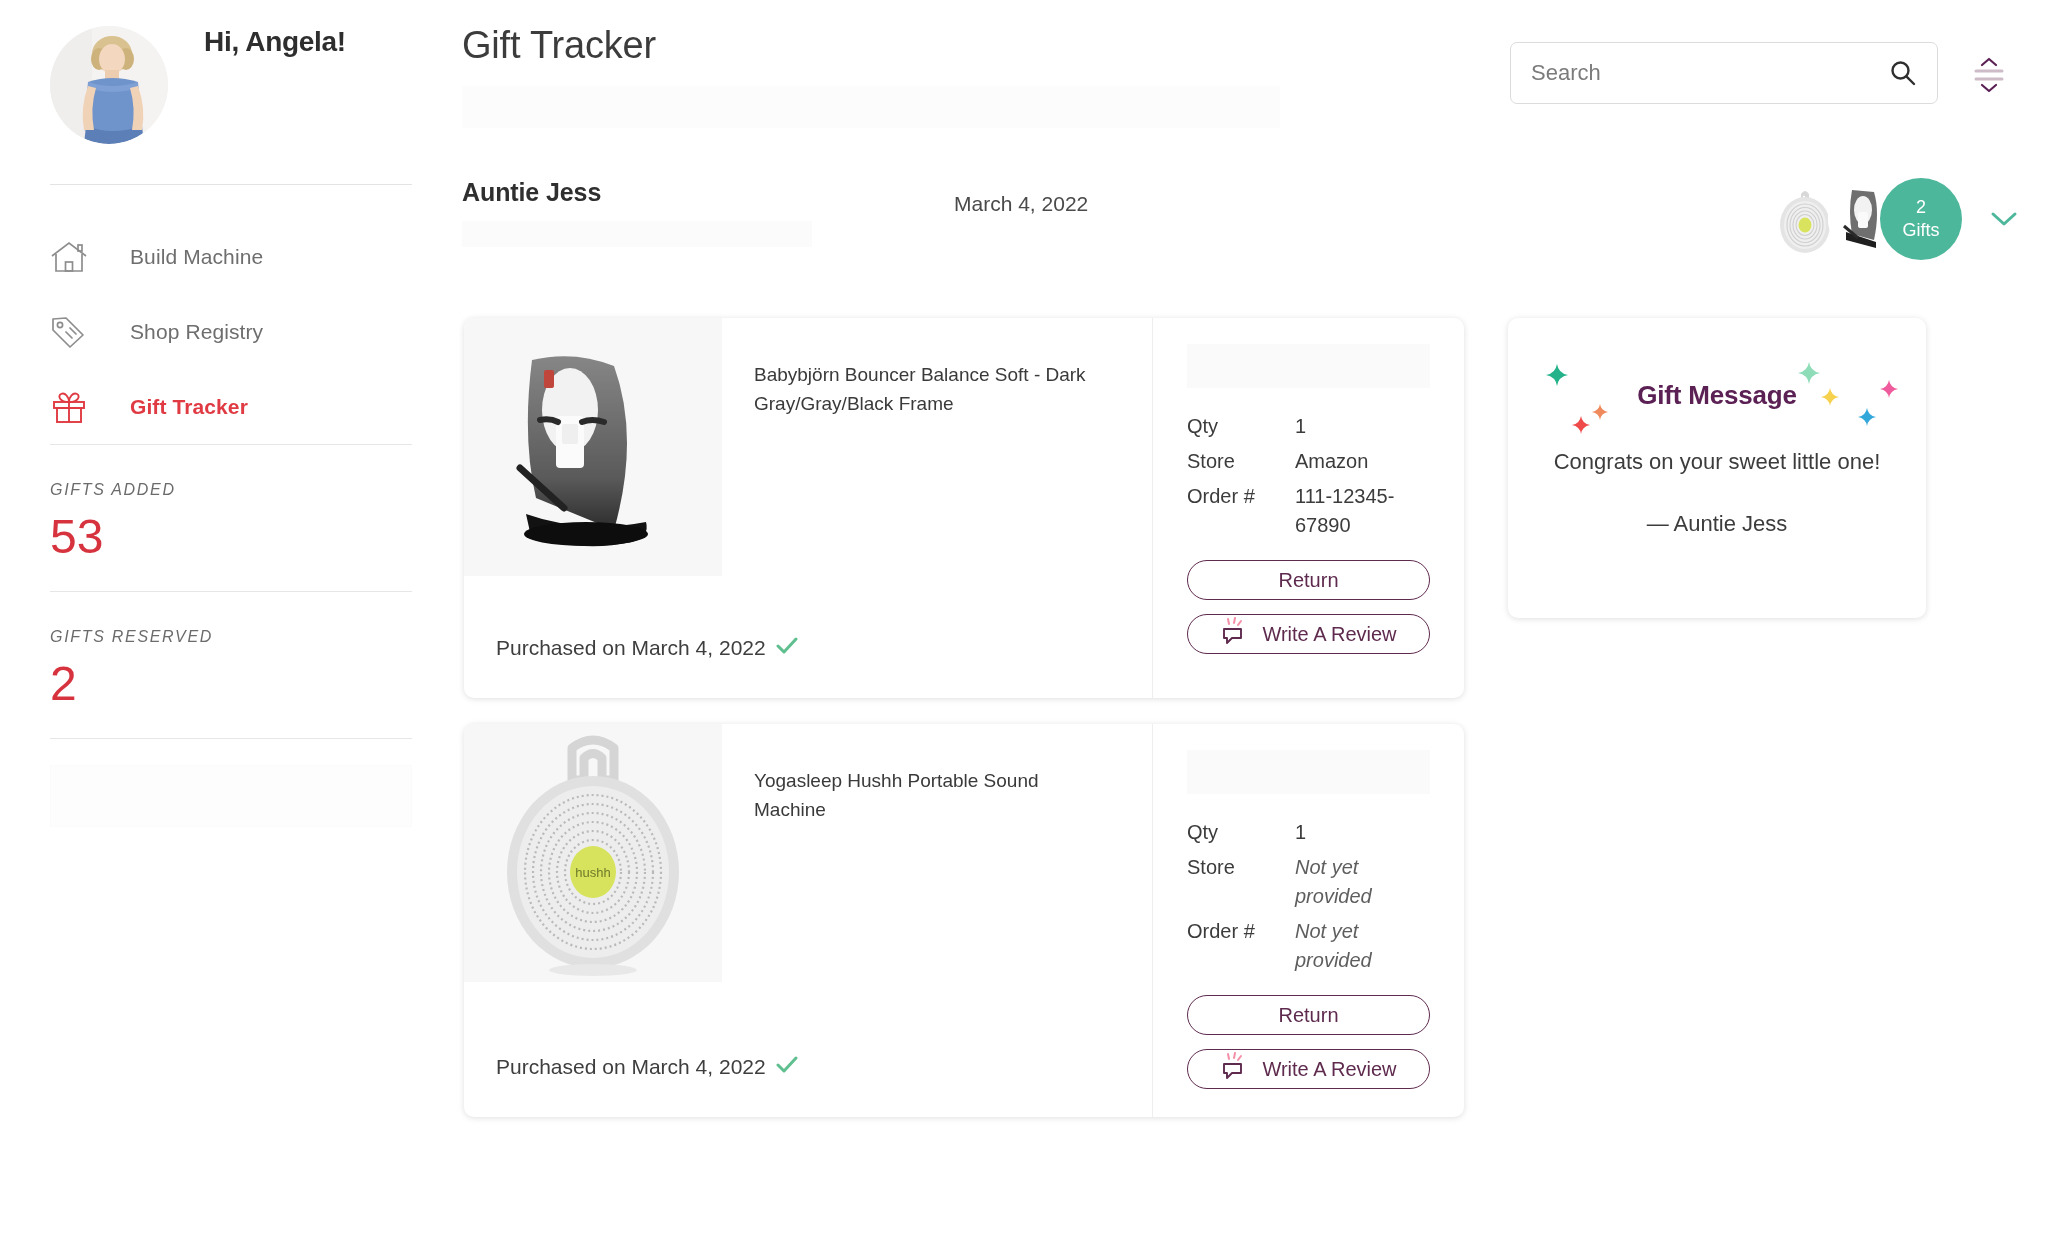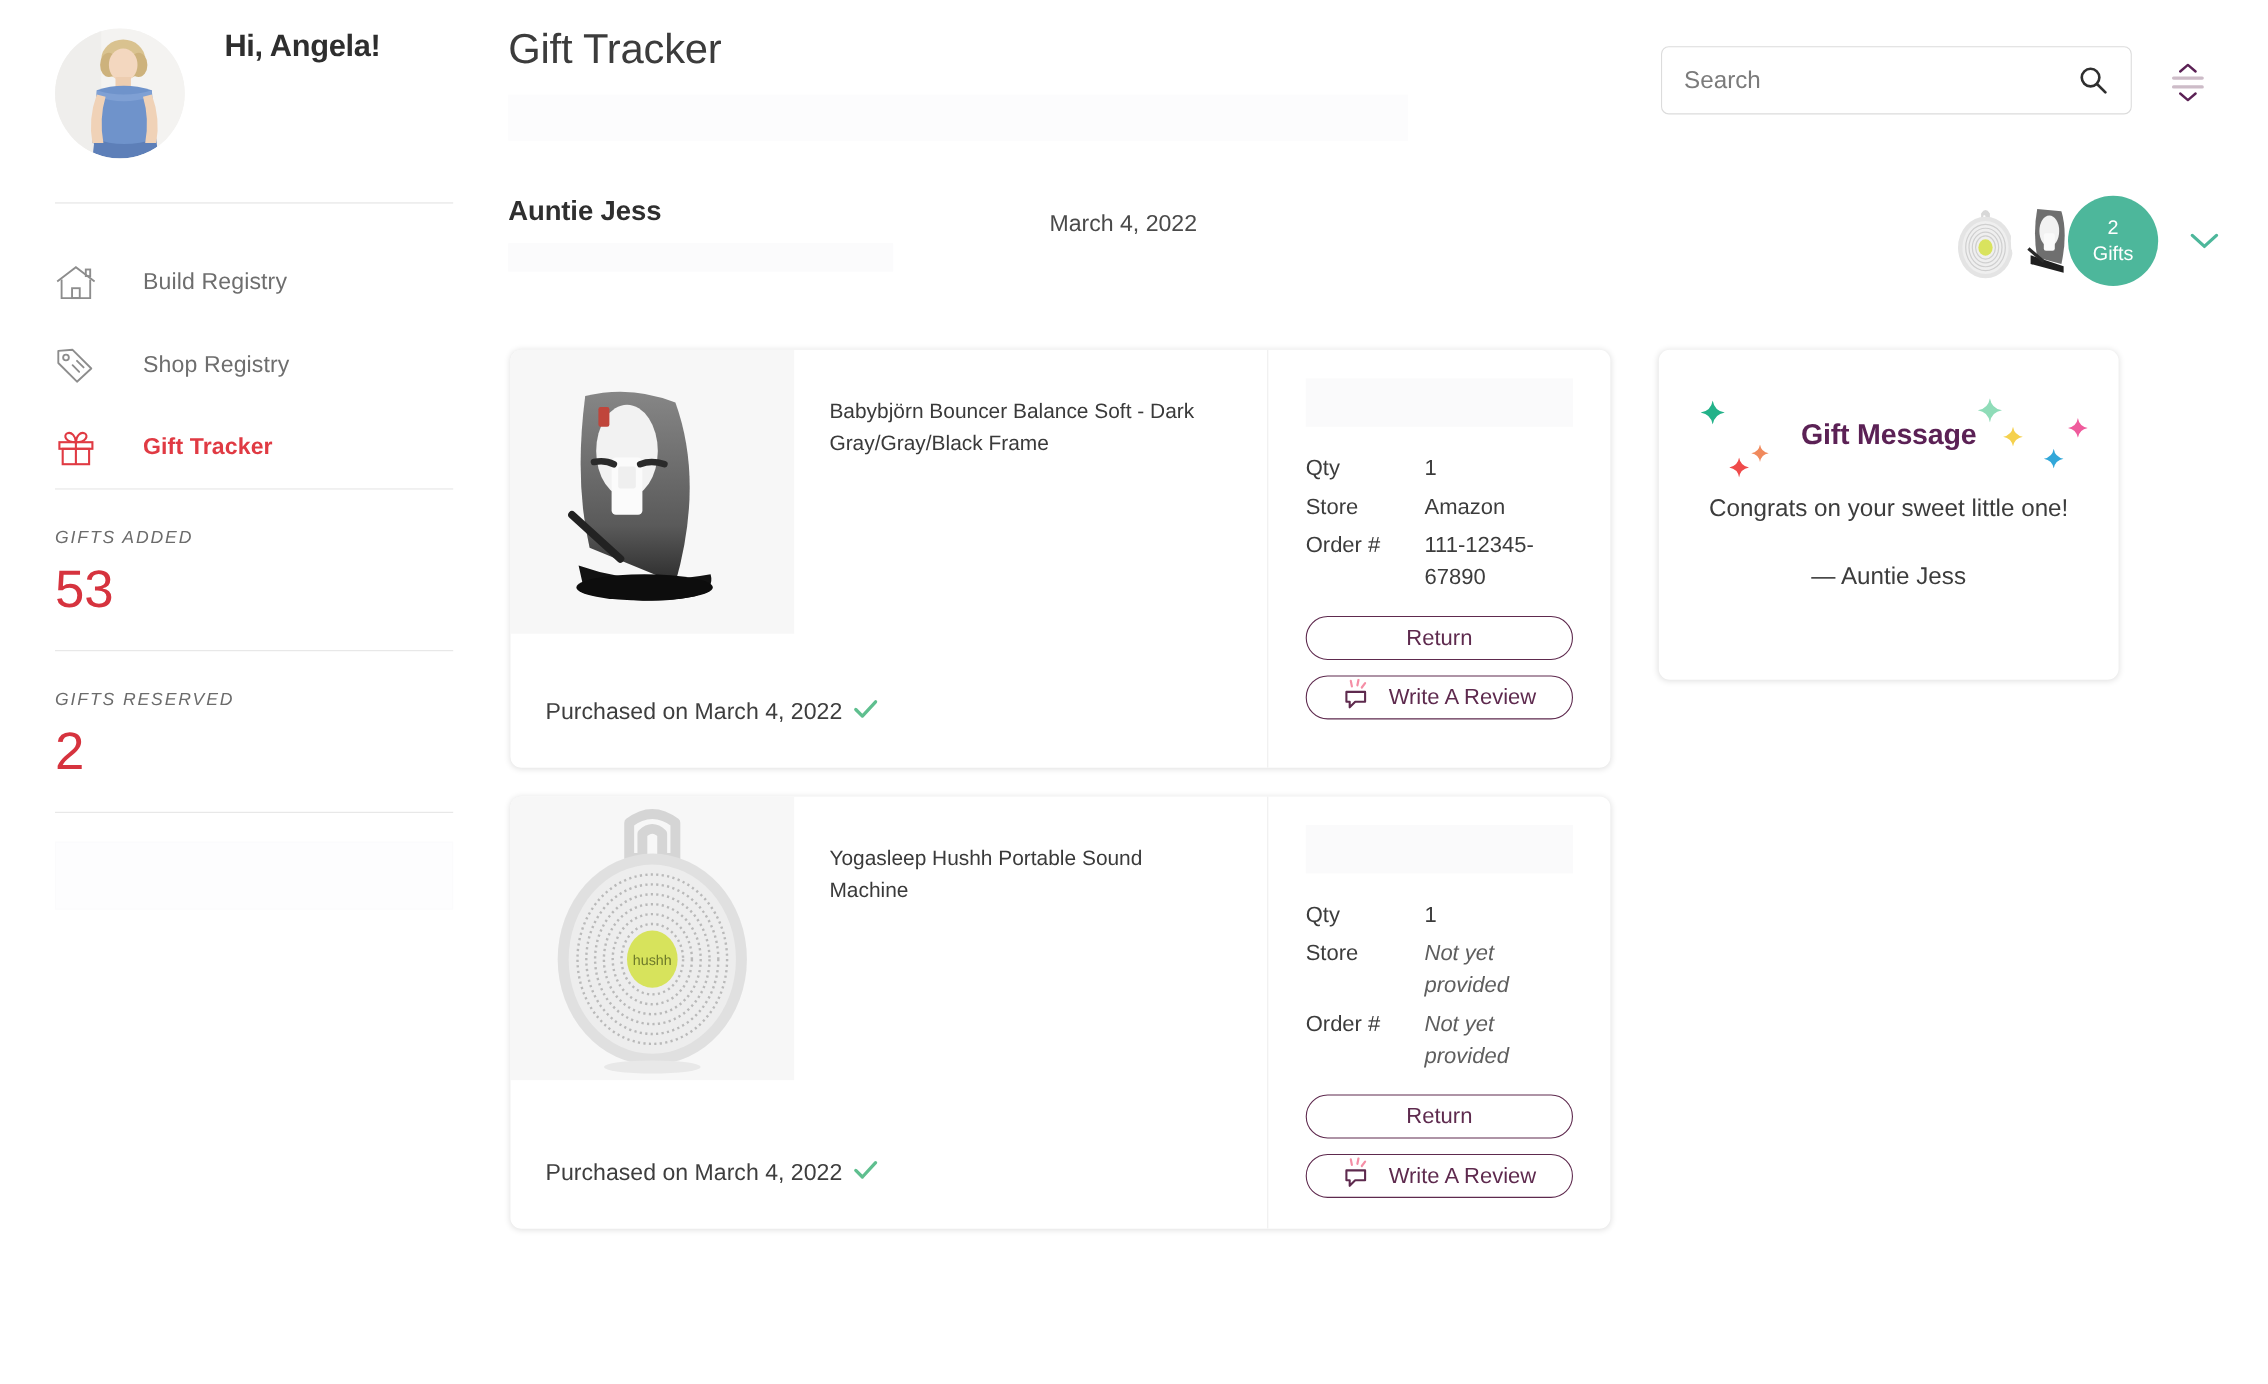--- a/index.html
+++ b/index.html
@@ -517,21 +517,21 @@
 
       <div class="nav-item">
         <span class="nav-icon">
           <svg width="38" height="34" viewBox="0 0 38 34" fill="none" stroke="#8d8d8d" stroke-width="1.7">
             <path d="M2 16 L19 3 L36 16"></path>
             <path d="M6 14 L6 31 L32 31 L32 14"></path>
             <rect x="15.5" y="22" width="7" height="9"></rect>
             <rect x="28" y="5" width="4" height="6"></rect>
           </svg>
         </span>
-        <span class="nav-label">Build Registry</span>
+        <span class="nav-label">Build Machine</span>
       </div>
 
 
       <div class="nav-item">
         <span class="nav-icon">
           <svg width="38" height="34" viewBox="0 0 38 34" fill="none" stroke="#8d8d8d" stroke-width="1.7">
             <path d="M3 4 L16 3 L33 20 L20 32 L3 15 Z" stroke-linejoin="round"></path>
             <circle cx="10" cy="10" r="2.6"></circle>
             <line x1="16" y1="17" x2="22" y2="23" stroke-linecap="round"></line>
             <line x1="20" y1="13" x2="26" y2="19" stroke-linecap="round"></line>

